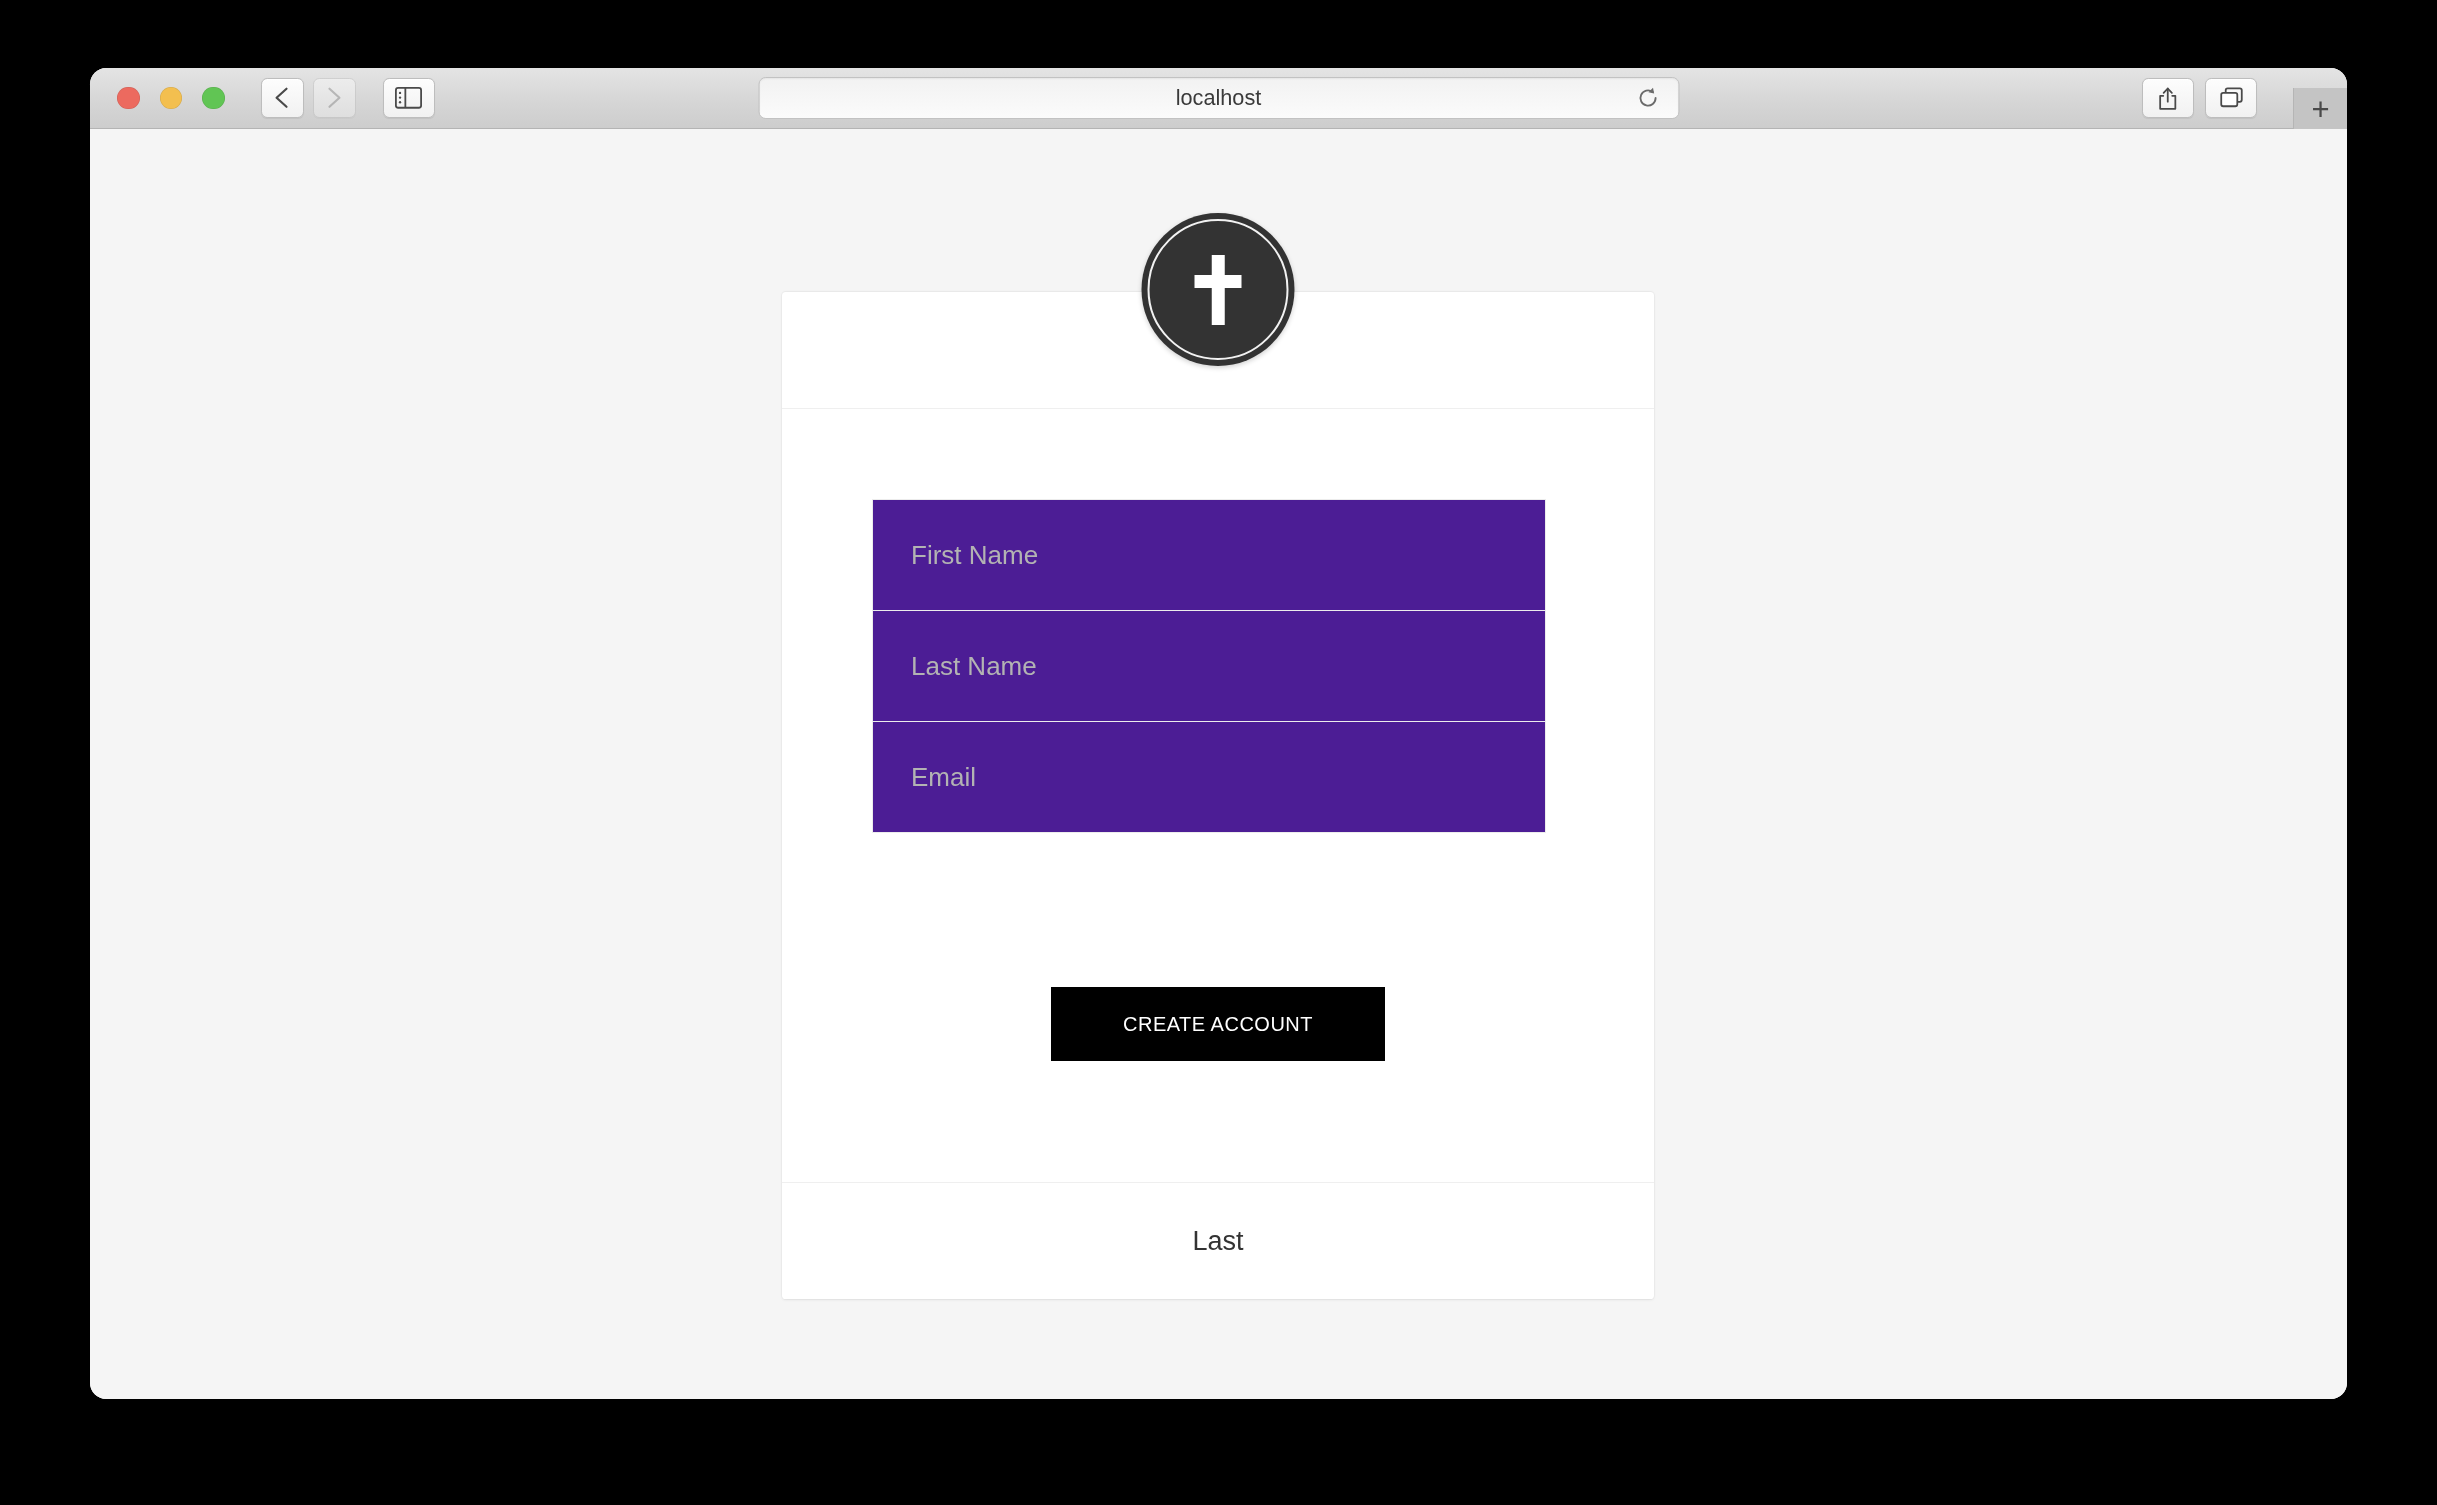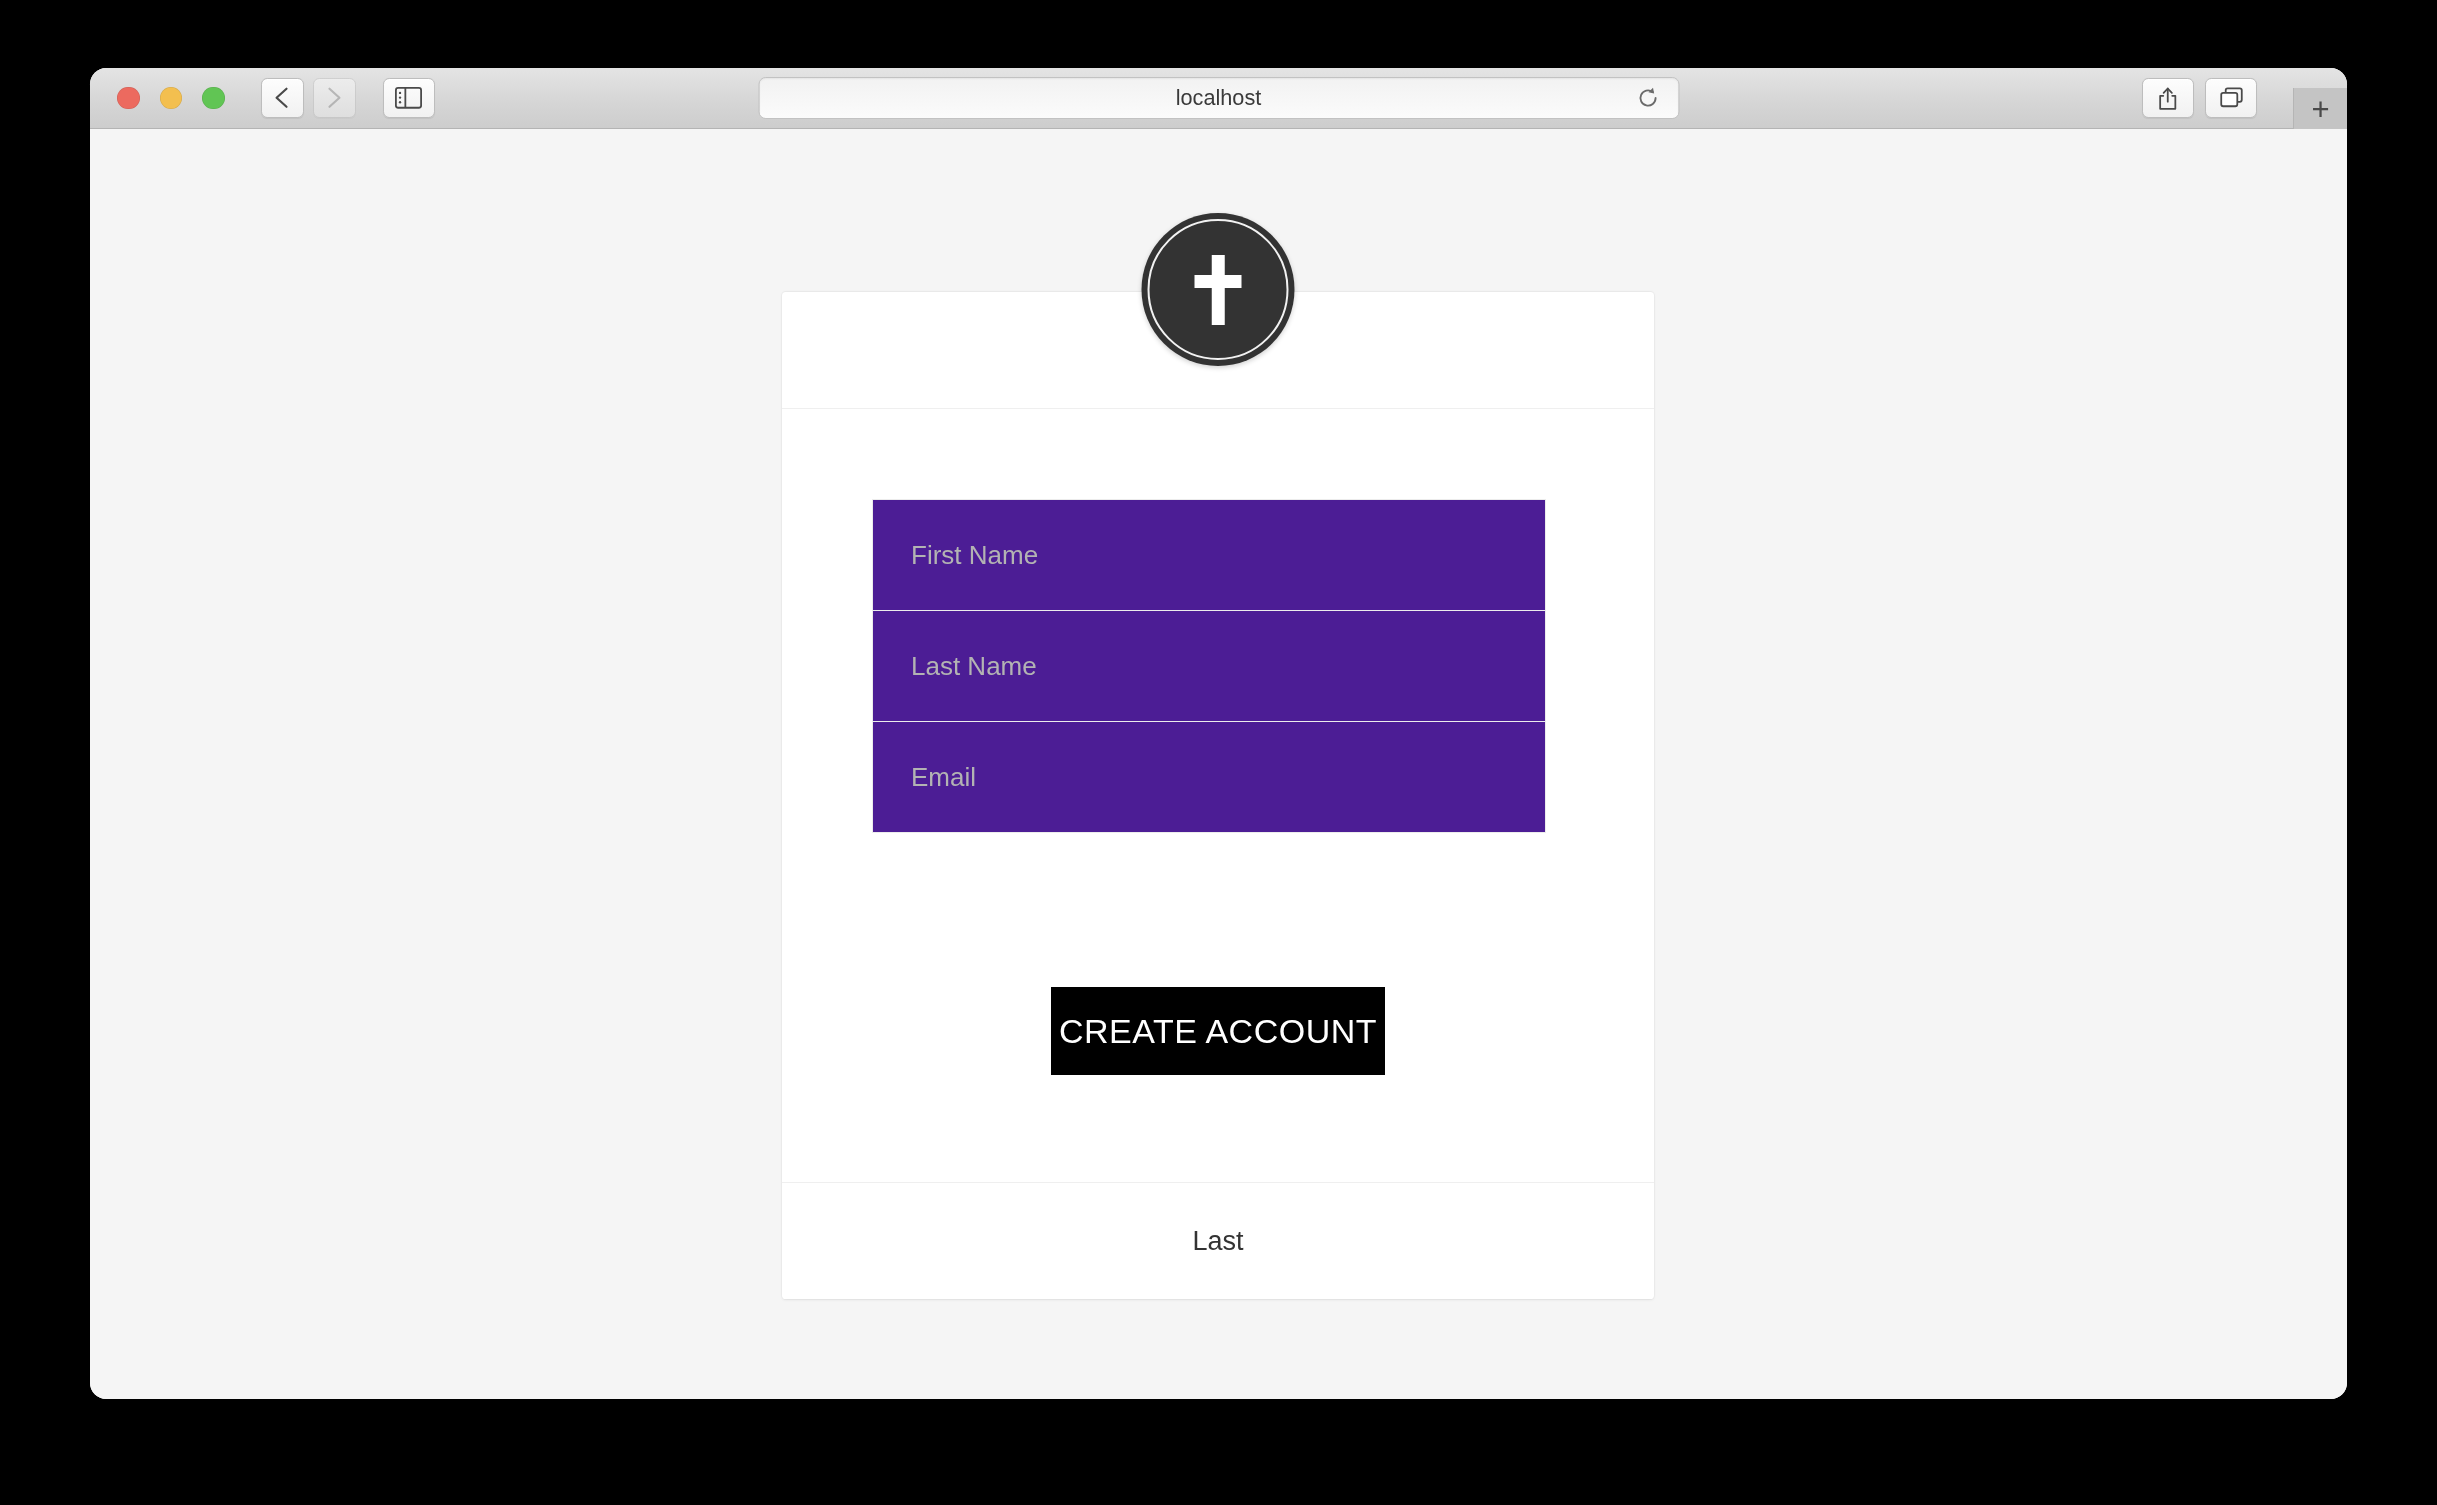--- a/index.html
+++ b/index.html
@@ -229,22 +229,22 @@
     right: 0;
     top: 578px;
     display: flex;
     justify-content: center;
   }
   #create-account-button {
     background: #000000;
     color: #ffffff;
     border: none;
     width: 334px;
-    height: 88px;
-    font-size: 34px;
+    height: 74px;
+    font-size: 20px;
     letter-spacing: 0.5px;
     font-family: "Liberation Sans", sans-serif;
     cursor: pointer;
   }
 
   #card-footer {
     position: absolute;
     left: 0; right: 0; bottom: 0;
     height: 117px;
     border-top: 0.9px solid #efefef;

